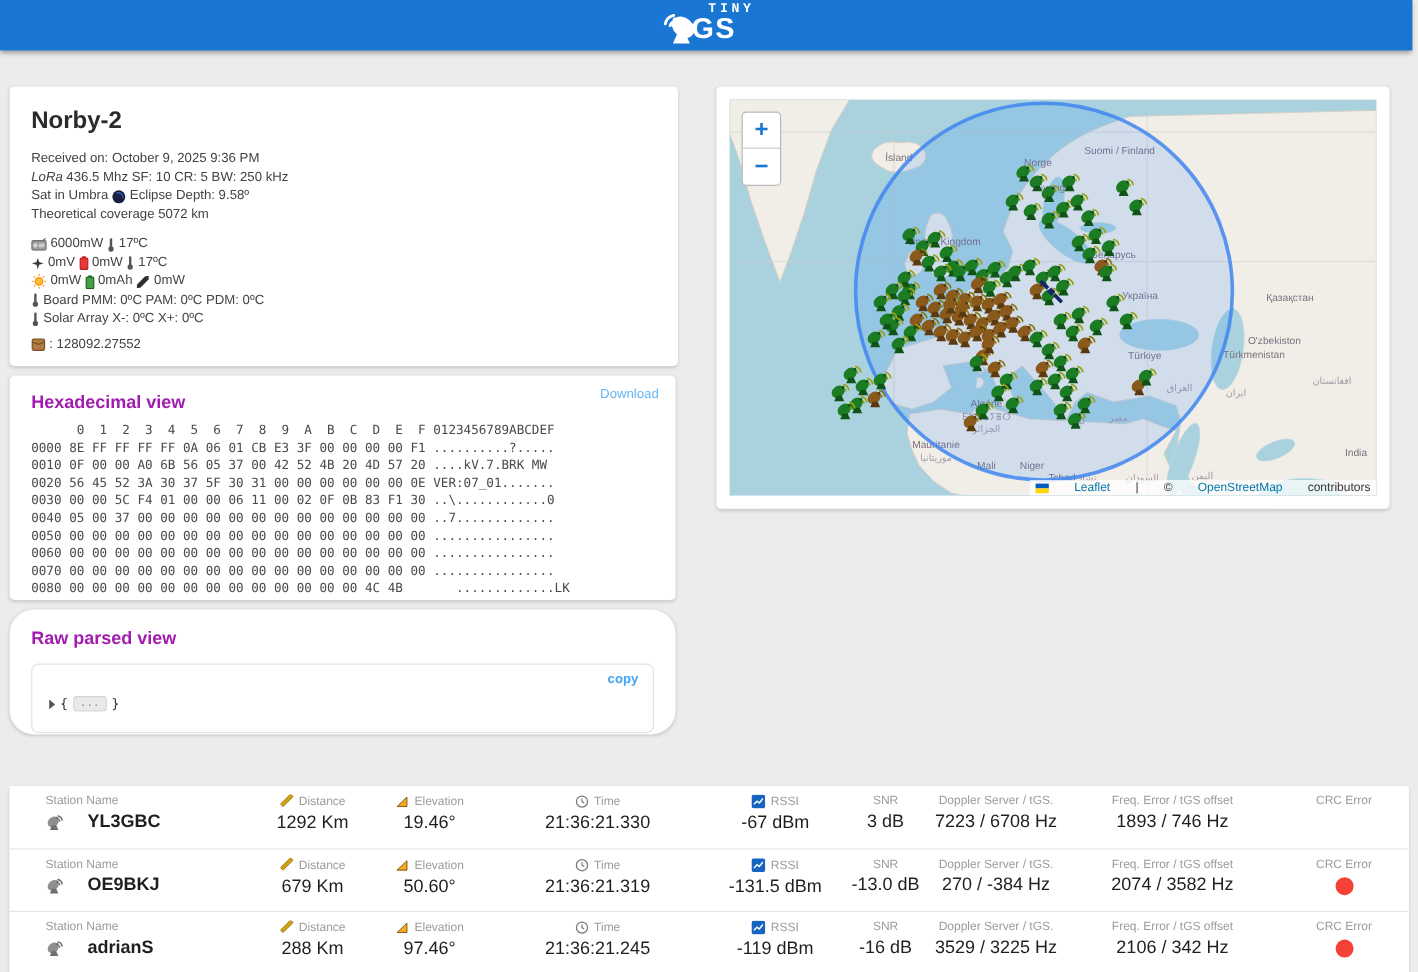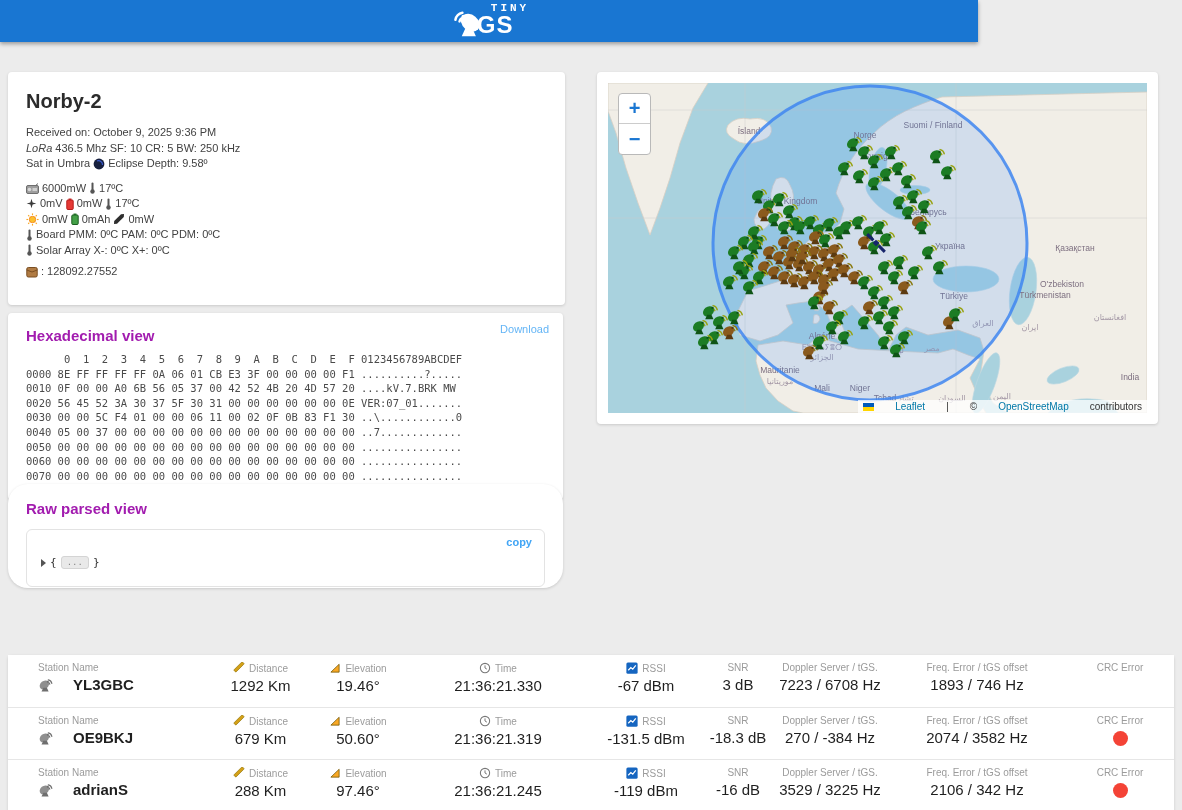--- a/index.html
+++ b/index.html
@@ -6,34 +6,34 @@
   html,body { width:1182px; height:810px; }
   body {
     background:#ececec;
     font-family:"Liberation Sans", sans-serif;
     color:#3c3c3c;
     overflow:hidden;
     position:relative;
   }
   
   .topbar{
-    position:absolute; left:0; top:0; width:978px; height:42px;
+    position:absolute; left:0; top:0; width:1177px; height:42px;
     background:#1976d2; box-shadow:0 2px 4px rgba(0,0,0,.35);
     display:flex; align-items:center; justify-content:center; z-index:50;
   }
   .logo{ display:flex; align-items:flex-start; }
   .logo-dish{ width:34px; height:34px; transform:scaleX(-1); margin-top:2px; }
   .logo-text{ display:flex; flex-direction:column; line-height:1; margin-left:-6px; }
   .logo-tiny{ color:#fff; font-family:"Liberation Mono", monospace; font-size:11px; letter-spacing:3px; font-weight:bold; margin-left:14px;}
   .logo-gs{ color:#fff; font-size:24px; font-weight:bold; letter-spacing:1px; margin-top:-1px;}
   
   .card{ position:absolute; background:#fff; border-radius:4px; box-shadow:0 1px 3px rgba(0,0,0,.15); }
   #sat-card   { left:8px;  top:72px;  width:557px; height:233px; padding:18px 18px 10px 18px;}
   #hex-card   { left:8px;  top:313px; width:555px; height:187px; padding:10px 14px;}
-  #raw-card   { left:8px;  top:484px; width:555px; height:104px; padding:16px 18px;border-radius:20px;}
+  #raw-card   { left:8px;  top:508px; width:555px; height:104px; padding:16px 18px;border-radius:20px;}
   #map-card   { left:597px;top:72px;  width:561px; height:352px; padding:11px;}
   #table-card { left:8px;  top:655px; width:1166px; height:200px; padding:0;}
 
   
   .sat-title{ font-size:20px; font-weight:bold; color:#2b2b2b; margin-bottom:12px;}
   .sat-line{ font-size:11px; line-height:15.5px; color:#424242; display:flex; align-items:center; gap:3px; flex-wrap:wrap;}
   .sat-line i{ font-style:normal; display:inline-flex; align-items:center;}
   .sat-line svg{ vertical-align:middle; }
   .gap8{ height:9px; }
   .italic{ font-style:italic; }
@@ -134,20 +134,23 @@
   </div>
   <div class="sat-line">
     <span>Sat in Umbra</span>
     <i>
         <svg class="licon" width="12" height="12" viewBox="0 0 12 12">
           <circle cx="6" cy="6" r="5.4" fill="#17203f"></circle>
           <path d="M4 3 A4 4 0 0 1 9.5 7" stroke="#3a5bd0" stroke-width="1.2" fill="none"></path>
         </svg>
       </i>
     <span>Eclipse Depth: 9.58º</span>
+  </div>
+  <div class="sat-line">
+    <span>Theoretical coverage 5072 km</span>
   </div>
   <div class="gap8"></div>
   <div class="sat-line">
     <i>
         <svg class="licon" width="13" height="11" viewBox="0 0 13 11">
           <rect x="0.5" y="2.5" width="12" height="8" rx="1.5" fill="#9e9e9e" stroke="#6e6e6e"></rect>
           <line x1="9" y1="3" x2="12" y2="0.5" stroke="#6e6e6e"></line>
           <circle cx="3.5" cy="6.5" r="1.8" fill="#d8d8d8"></circle>
           <rect x="6.5" y="5" width="4.5" height="3" fill="#cfcfcf"></rect>
         </svg>
@@ -586,21 +589,21 @@
           <svg class="licon" width="12" height="12" viewBox="0 0 16 16">
             <rect x="0.5" y="0.5" width="15" height="15" rx="2" fill="#1565c0"></rect>
             <path d="M3 11 L6.5 7.5 L9 9.5 L13 4.5" fill="none" stroke="#fff" stroke-width="1.6"></path>
           </svg>
           <span>RSSI</span>
         </div>
       <div class="tvalue">-131.5 dBm</div>
     </div>
     <div class="tcell">
       <div class="tlabel">SNR</div>
-      <div class="tvalue">-18.3 dB</div>
+      <div class="tvalue">-13.0 dB</div>
     </div>
     <div class="tcell">
       <div class="tlabel">Doppler Server / tGS.</div>
       <div class="tvalue">270 / -384 Hz</div>
     </div>
     <div class="tcell">
       <div class="tlabel">Freq. Error / tGS offset</div>
       <div class="tvalue">2074 / 3582 Hz</div>
     </div>
     <div class="tcell">

